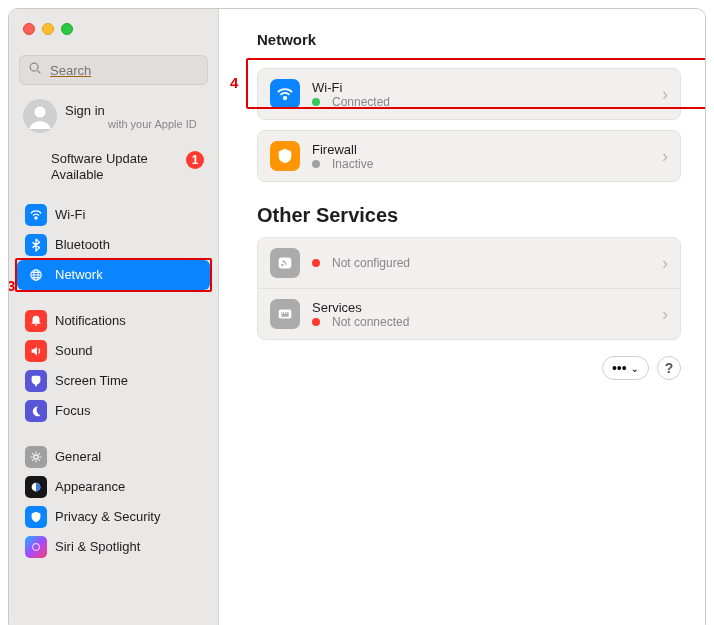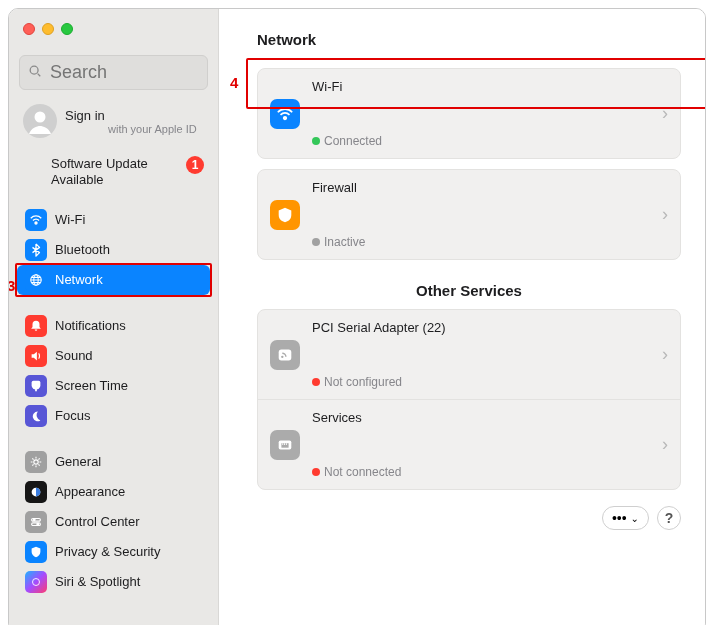--- a/index.html
+++ b/index.html
@@ -25,21 +25,21 @@
   
   .sidebar{width:210px;flex:none;background:var(--bg-left);border-right:1px solid var(--sep);display:flex;flex-direction:column;overflow-y:auto;}
   .sidebar::-webkit-scrollbar{width:10px;}
   .sidebar::-webkit-scrollbar-thumb{background:#c4c3c1;border-radius:5px;}
   .traffic{display:flex;gap:7px;padding:14px 0 0 14px;height:42px;flex:none;}
   .dot{width:12px;height:12px;border-radius:50%;}
   .dot.close{background:#ff5f57;border:0.5px solid #e0443e;}
   .dot.min{background:#febc2e;border:0.5px solid #dea123;}
   .dot.max{background:#28c840;border:0.5px solid #1aad2f;}
   .search{margin:4px 10px 10px;display:flex;align-items:center;background:#dfdedc;border:1px solid #d0cfcd;border-radius:6px;padding:5px 8px;gap:6px;}
-  .search input{border:none;background:transparent;outline:none;font-size:18px;color:#a16207;flex:1;}
+  .search input{border:none;background:transparent;outline:none;font-size:13px;color:#a16207;flex:1;text-decoration:underline;}
   .signin{display:flex;align-items:center;gap:8px;padding:4px 14px 14px;}
   .avatar svg{width:34px;height:34px;display:block;}
   .signin-text{display:flex;flex-direction:column;}
   .signin-text .t{font-size:13px;color:var(--txt);font-weight:500;}
   .signin-text .s{font-size:11px;color:var(--muted);margin-left:43px;}
   .update{display:flex;align-items:flex-start;justify-content:space-between;padding:4px 14px 12px;}
   .update .lbl{font-size:13px;color:var(--txt);line-height:1.25;max-width:140px;margin-left:28px;}
   .badge{min-width:18px;height:18px;border-radius:9px;background:var(--badge-red);color:#fff;font-size:12px;font-weight:600;display:flex;align-items:center;justify-content:center;padding:0 5px;}
   .sec{padding:4px 8px 12px;}
   .item{display:flex;align-items:center;gap:8px;padding:4px 8px;border-radius:6px;cursor:pointer;font-size:13px;color:var(--txt);}
@@ -62,24 +62,24 @@
   .panel{border:1px solid var(--panel-border);background:var(--panel-bg);border-radius:8px;margin-bottom:10px;overflow:hidden;}
   .row{display:flex;align-items:center;padding:10px 12px;gap:12px;cursor:pointer;}
   .row + .row{border-top:1px solid var(--panel-border);}
   .svc-icon{width:30px;height:30px;border-radius:7px;display:flex;align-items:center;justify-content:center;flex:none;}
   .svc-icon.blue{background:var(--blue);}
   .svc-icon.orange{background:#ff9500;}
   .svc-icon.grey{background:var(--icon-grey);}
   .svc-icon svg{width:18px;height:18px;}
   .svc-text{display:flex;flex-direction:column;flex:1;}
   .svc-text .t{font-size:13px;color:var(--txt);}
-  .svc-text .s{font-size:12px;color:var(--muted);display:flex;align-items:center;gap:4px;margin-top:40px;}
+  .svc-text .s{font-size:12px;color:var(--muted);display:flex;align-items:center;gap:12px;}
   .status-dot{width:8px;height:8px;border-radius:50%;}
   .chevron{color:var(--chevron);font-size:18px;}
-  .section-label{font-size:15px;font-weight:700;color:var(--txt);margin:22px 0 10px;text-align:center;}
+  .section-label{font-size:20px;font-weight:700;color:var(--txt);margin:22px 0 10px;}
   .footer{display:flex;justify-content:flex-end;gap:8px;margin-top:16px;}
   .pill{border:1px solid #cfcfcf;background:#fff;border-radius:14px;height:24px;padding:0 9px;display:flex;align-items:center;font-size:14px;cursor:pointer;}
   .help{width:24px;height:24px;border:1px solid #cfcfcf;border-radius:50%;display:flex;align-items:center;justify-content:center;font-size:14px;font-weight:600;color:#555;background:#fff;cursor:pointer;}
   .hl-main{position:absolute;border:2.5px solid var(--highlight-border);border-radius:2px;}
 </style>
 </head>
 <body>
 
 <div class="window">
   <span class="annot" style="left:-2px;top:268px;">3</span>
@@ -205,31 +205,20 @@
       <div class="item">
         <span class="icon ic-appearance">
           <svg viewBox="0 0 16 16" fill="#fff">
               <circle cx="8" cy="8" r="5"></circle>
               <path d="M8 3a5 5 0 0 1 0 10z" fill="#3a7de0"></path>
             </svg>
         </span>
         <span>Appearance</span>
       </div>
       <div class="item">
-        <span class="icon ic-controlcenter">
-          <svg viewBox="0 0 16 16" fill="none" stroke="#fff" stroke-width="1.3">
-              <rect x="3" y="4" width="10" height="3" rx="1.5"></rect>
-              <rect x="3" y="9" width="10" height="3" rx="1.5"></rect>
-              <circle cx="6" cy="5.5" r="1" fill="#fff"></circle>
-              <circle cx="10" cy="10.5" r="1" fill="#fff"></circle>
-            </svg>
-        </span>
-        <span>Control Center</span>
-      </div>
-      <div class="item">
         <span class="icon ic-privacy">
           <svg viewBox="0 0 16 16" fill="#fff">
               <path d="M8 2l5 2v4c0 3-2.5 5-5 6-2.5-1-5-3-5-6V4l5-2z"></path>
             </svg>
         </span>
         <span>Privacy &amp; Security</span>
       </div>
       <div class="item">
         <span class="icon ic-siri">
           <svg viewBox="0 0 16 16" fill="none" stroke="#fff" stroke-width="1">
@@ -287,21 +276,20 @@
     <div class="panel">
       <div class="row">
         <span class="svc-icon grey">
           <svg viewBox="0 0 20 20" fill="#fff">
               <rect x="3" y="4" width="14" height="12" rx="3"></rect>
               <path d="M7 8a4 4 0 0 1 4 4" fill="none" stroke="#ababab" stroke-width="1.6"></path>
               <circle cx="7" cy="12" r="1.3" fill="#ababab"></circle>
             </svg>
         </span>
         <div class="svc-text">
-          <span class="t">PCI Serial Adapter (22)</span>
           <span class="s">
             <span class="status-dot" style="background:#ff3b30"></span>
             <span>Not configured</span>
           </span>
         </div>
         <span class="chevron">›</span>
       </div>
       <div class="row">
         <span class="svc-icon grey">
           <svg viewBox="0 0 20 20" fill="#fff">

